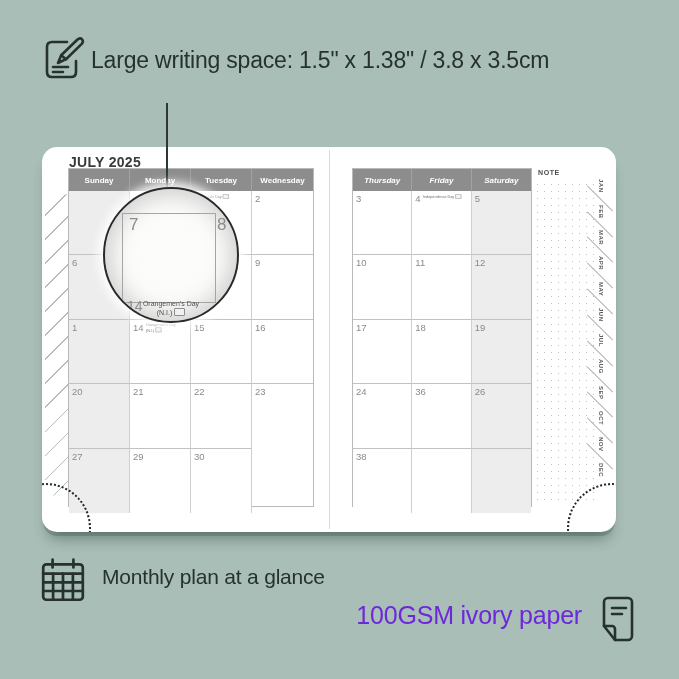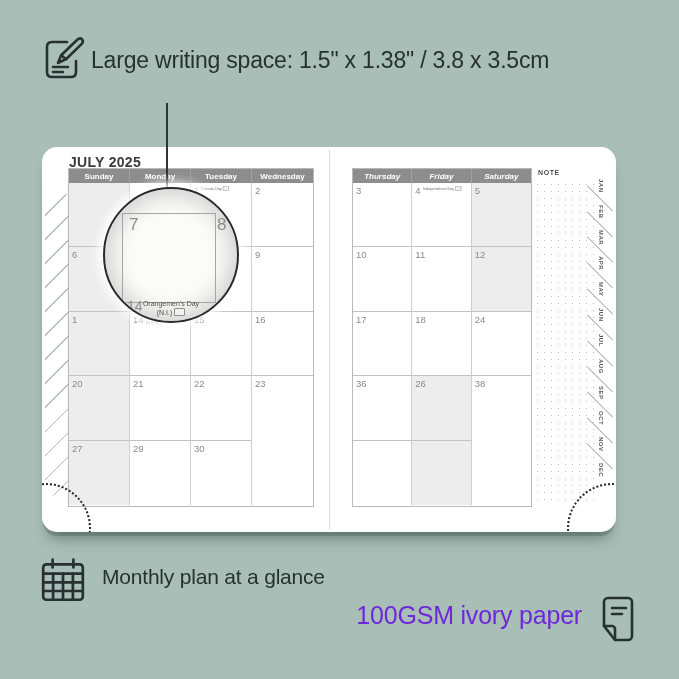--- a/index.html
+++ b/index.html
@@ -28,21 +28,21 @@
     background:repeating-linear-gradient(135deg, transparent 0 16px, #a9b0ad 16px 17px);
     clip-path:polygon(0 3%,100% 0,100% 100%,0 97%);
     opacity:.85;
   }
   .month-title{left:27px;top:7px;font-size:14px;font-weight:bold;color:#3a3a3a;letter-spacing:.3px;}
   .spine{left:287px;top:3px;width:1px;height:379px;background:#d9d9d9;}
 
   .grid{border:1px solid #b9b9b9;}
   .grid-left{left:26px;top:21px;width:244px;height:337px;}
   .grid-right{left:310px;top:21px;width:178px;height:337px;}
-  .ghead{display:grid;height:14px;background:#8d8d8d;}
+  .ghead{display:grid;height:22px;background:#8d8d8d;}
   .grid-left .ghead{grid-template-columns:repeat(4,1fr);}
   .grid-right .ghead{grid-template-columns:repeat(3,1fr);font-style:italic;}
   .ghead .hc{
     display:flex;align-items:center;justify-content:center;
     color:#fff;font-size:8px;font-weight:bold;border-right:1px solid #a2a2a2;
   }
   .ghead .hc:last-child{border-right:none;}
   .gbody{display:grid;height:322px;}
   .grid-left .gbody{grid-template-columns:repeat(4,1fr);grid-template-rows:repeat(5,1fr);}
   .grid-right .gbody{grid-template-columns:repeat(3,1fr);grid-template-rows:repeat(5,1fr);}
@@ -166,20 +166,21 @@
       <div class="cell"><span class="daynum">3</span></div>
       <div class="cell"><span class="daynum">4</span><span class="holiday"><span>Independence Day</span><span class="tagbox"></span></span></div>
       <div class="cell shaded"><span class="daynum">5</span></div>
 
       <div class="cell"><span class="daynum">10</span></div>
       <div class="cell"><span class="daynum">11</span></div>
       <div class="cell shaded"><span class="daynum">12</span></div>
 
       <div class="cell"><span class="daynum">17</span></div>
       <div class="cell"><span class="daynum">18</span></div>
+      <div class="cell shaded"><span class="daynum">19</span></div>
 
       <div class="cell"><span class="daynum">24</span></div>
       <div class="cell"><span class="daynum">36</span></div>
       <div class="cell shaded"><span class="daynum">26</span></div>
 
       <div class="cell"><span class="daynum">38</span></div>
       <div class="cell"><span class="daynum"></span></div>
       <div class="cell shaded"><span class="daynum"></span></div>
     </div>
   </div>

